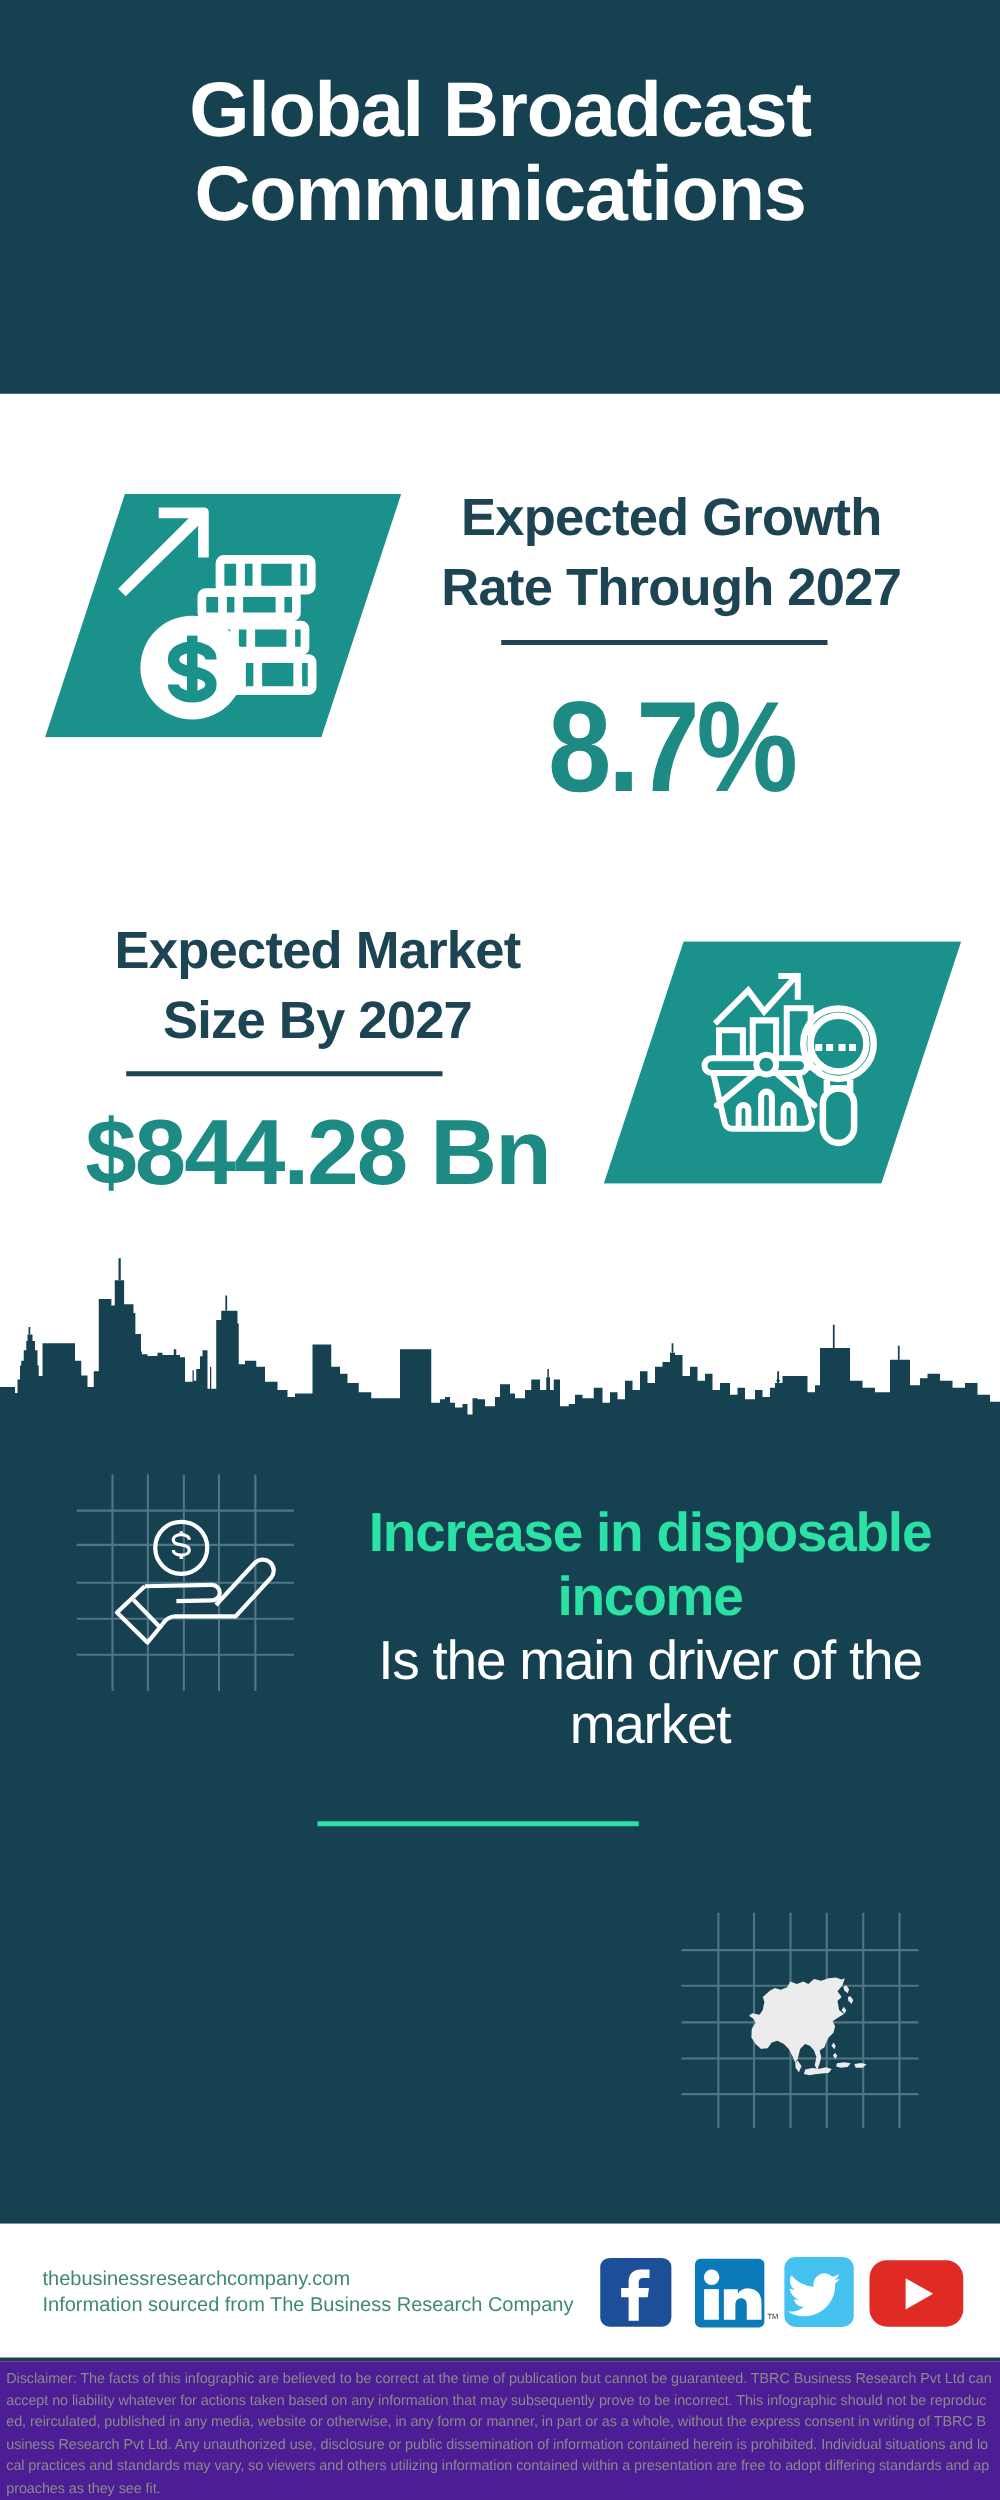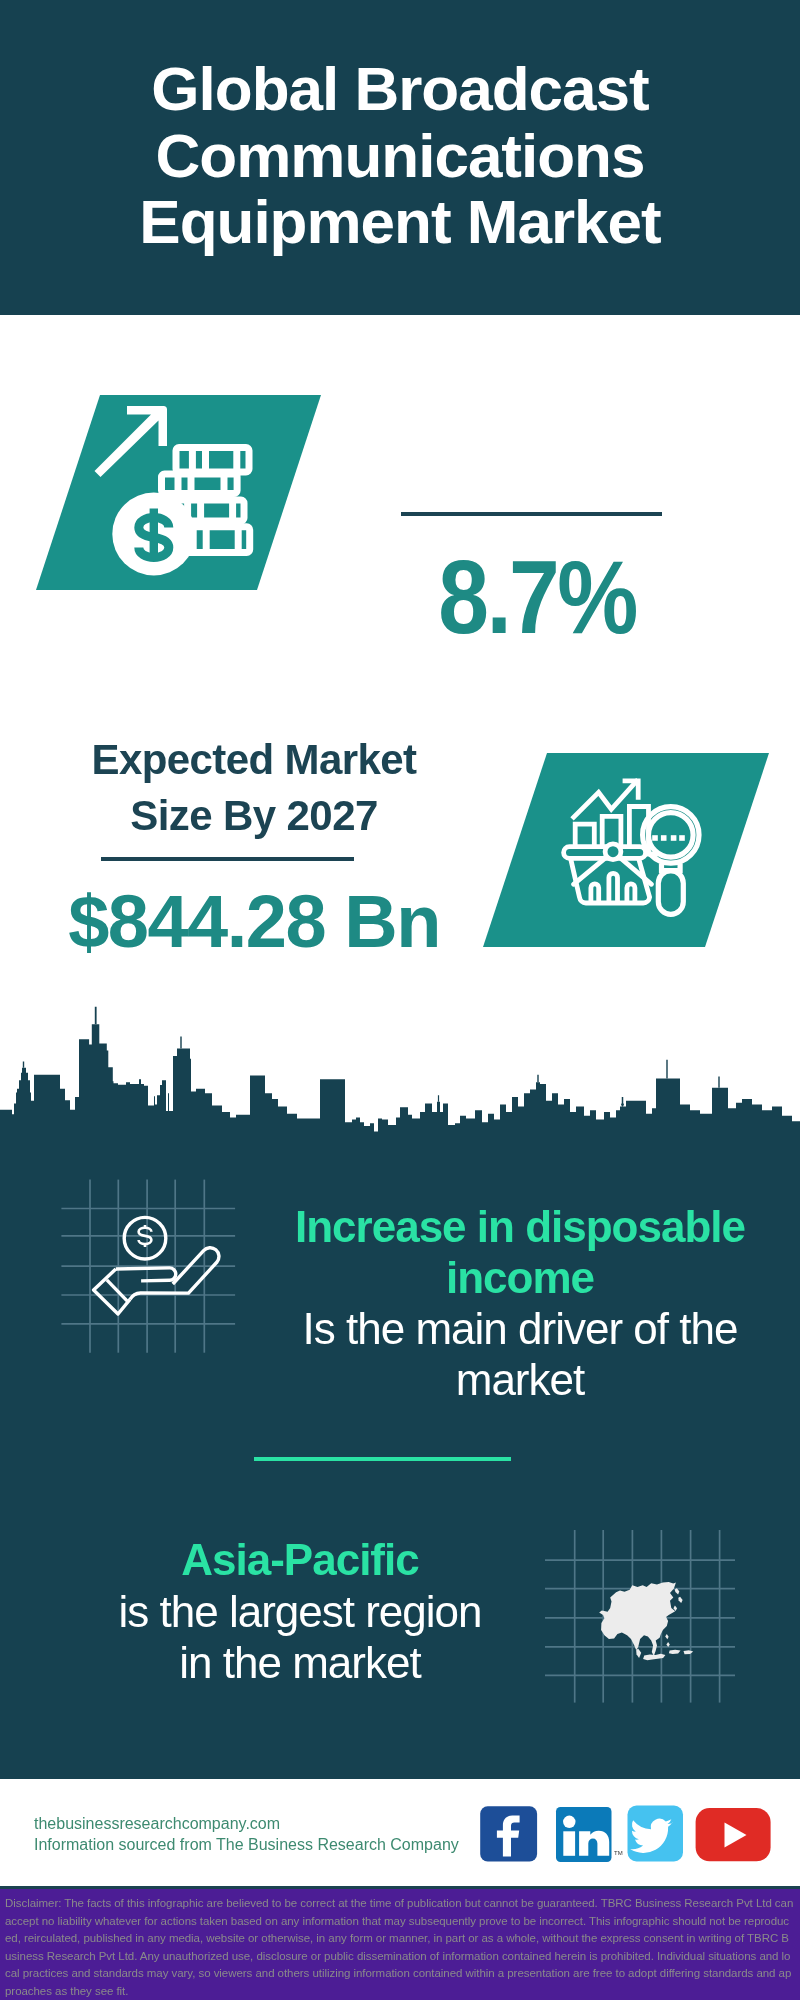--- a/index.html
+++ b/index.html
@@ -59,21 +59,20 @@
 </style>
 </head>
 <body>
 
 <div class="page">
 
   <div class="header">
     <h1>
       <span>Global Broadcast</span><br>
       <span>Communications</span><br>
-      <span>Equipment Market</span>
     </h1>
   </div>
 
   <div class="para para1"></div>
   <svg class="icon1" viewBox="0 0 200 200" width="200" height="200" style="position:absolute;left:55px;top:390px;">
 
     <g fill="#ffffff">
       <path d="M72 16 h36.5 a3.5 3.5 0 0 1 3.5 3.5 V56 h-8.5 V30.5 L45.5 87 l-6-6 L96 24.5 H72 Z"></path>
     </g>
     <g>
@@ -98,20 +97,24 @@
         <line x1="151.2" y1="133.3" x2="151.2" y2="166"></line>
         <line x1="183.2" y1="133.3" x2="183.2" y2="166"></line>
       </g>
     </g>
     <circle cx="98.8" cy="144" r="41.5" fill="#ffffff"></circle>
     <g>
       <rect x="94.6" y="118.5" width="8.4" height="51.5" fill="#1a918a"></rect>
       <path d="M113.8 137.5 c0-6-6.8-9.9-15-9.9 -8.2 0-15 3.9-15 9.9 0 6 6.8 8.8 15 10 8.2 1.2 15 4 15 10 0 6-6.8 9.9-15 9.9 -8.2 0-15-3.9-15-9.9" fill="none" stroke="#1a918a" stroke-width="9"></path>
     </g>
   </svg>
+  <div class="stat1-title">
+    <span>Expected Growth</span><br>
+    <span>Rate Through 2027</span>
+  </div>
   <div class="rule1"></div>
   <div class="stat1-value">8.7%</div>
 
   <div class="stat2-title">
     <span>Expected Market</span><br>
     <span>Size By 2027</span>
   </div>
   <div class="rule2"></div>
   <div class="stat2-value">$844.28 Bn</div>
   <div class="para para2"></div>
@@ -226,25 +229,20 @@
       <path d="M121.8 103.9 L123.6 106.8 L122.4 109.3 L120.2 106.6 Z"></path>
       <path d="M123.1 112.1 L124.8 114.6 L123.2 117.1 L121.4 114.4 Z"></path>
 
       <path d="M99.2 125.6 L104.8 124.4 L110.5 124.9 L115.8 123.8 L120.4 125.1
                L118.1 128.1 L112.7 128.7 L107.1 129.4 L102.4 130.2 L98.1 129.1 Z"></path>
       <path d="M93.1 118.4 L96.2 122.7 L94.1 127.9 L91.5 124.2 L91.2 120.3 Z"></path>
       <path d="M124.6 120.6 L130.2 119.8 L135.5 120.6 L133.1 123.6 L127.6 124.1 L123.9 123.2 Z"></path>
       <path d="M138.5 121.1 L143.8 120.3 L148.2 121.4 L145.1 124.1 L139.5 124.2 Z"></path>
     </g>
   </svg>
-  <div class="region-text">
-    <span class="hl">Asia-Pacific</span><br>
-    <span>is the largest region</span><br>
-    <span>in the market</span>
-  </div>
 
   <div class="footer"></div>
 
   <div class="src-text">
     <div>thebusinessresearchcompany.com</div>
     <div>Information sourced from The Business Research Company</div>
   </div>
   <svg class="social" viewBox="0 0 320 60" width="320" height="60" style="position:absolute;left:475px;top:1804px;">
 
     <g>

